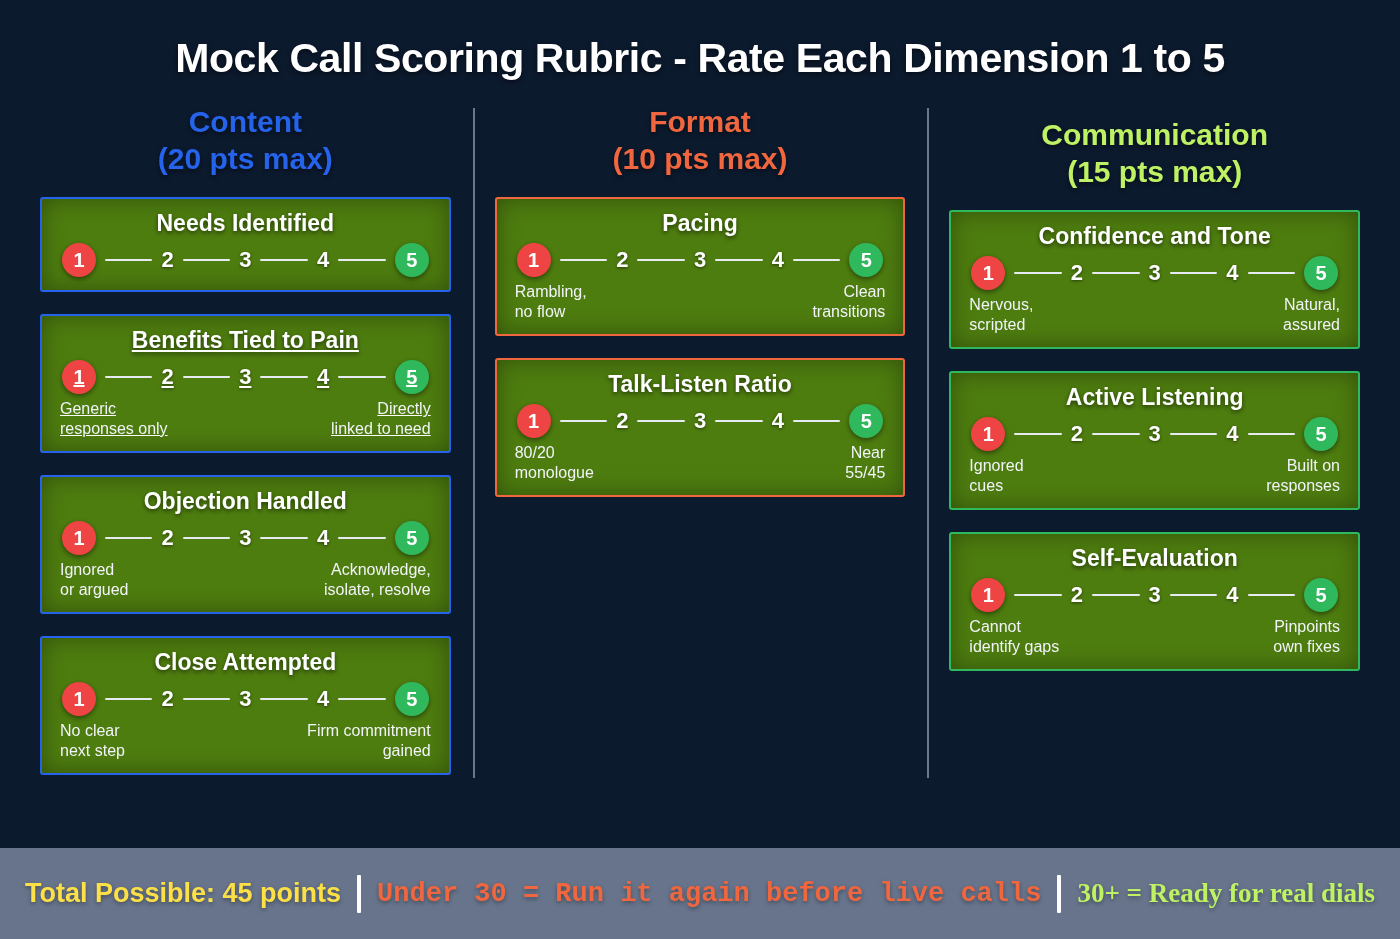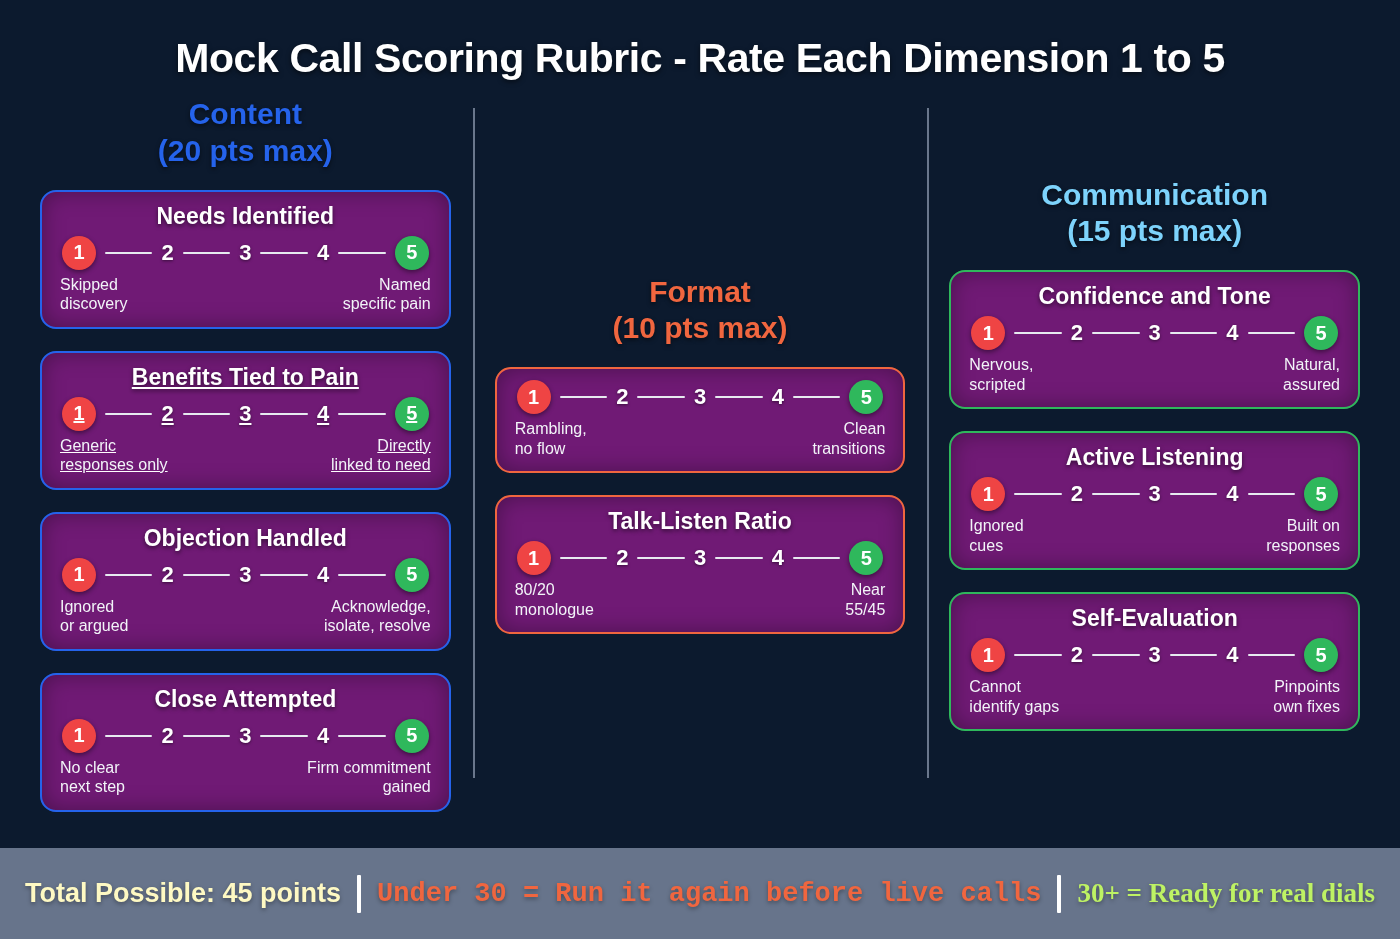--- a/index.html
+++ b/index.html
@@ -35,21 +35,20 @@
     padding: 0 18px;
     height: 700px;
   }
 
   .column {
     flex: 1 1 0;
     position: relative;
     padding: 0 22px;
     display: flex;
     flex-direction: column;
-    justify-content: center;
   }
 
   .column + .column::before {
     content: "";
     position: absolute;
     left: 0;
     top: 4px;
     bottom: 26px;
     width: 2px;
     background: #8A97AC;
@@ -64,22 +63,22 @@
     margin-bottom: 20px;
     text-shadow: 0 2px 4px rgba(0,0,0,0.5);
   }
   .col-head .sub { display: block; }
 
   .cards { display: flex; flex-direction: column; gap: 22px; }
 
   
   .card {
     border: 2px solid #0f766e;
-    border-radius: 16px;
-    background: #701a75;
+    border-radius: 3px;
+    background: #4d7c0f;
     padding: 11px 16px 13px 16px;
     box-shadow: inset 0 0 22px rgba(0,0,0,0.35);
   }
 
   .card-title {
     text-align: center;
     font-size: 23px;
     font-weight: bold;
     color: #FFFFFF;
     margin-bottom: 6px;
@@ -189,30 +188,20 @@
           <span class="dot low" style="background: rgb(239, 68, 68);">1</span>
           <span class="seg"></span>
           <span class="num">2</span>
           <span class="seg"></span>
           <span class="num">3</span>
           <span class="seg"></span>
           <span class="num">4</span>
           <span class="seg"></span>
           <span class="dot high" style="background: rgb(47, 184, 92);">5</span>
         </div>
-        <div class="anchors">
-          <div class="anchor left">
-            <div>Skipped</div>
-            <div>discovery</div>
-          </div>
-          <div class="anchor right">
-            <div>Named</div>
-            <div>specific pain</div>
-          </div>
-        </div>
       </div>
 
       <div class="card" style="border-color: rgb(37, 99, 235); text-decoration: underline;">
         <div class="card-title">Benefits Tied to Pain</div>
         <div class="scale">
           <span class="dot low" style="background: rgb(239, 68, 68);">1</span>
           <span class="seg"></span>
           <span class="num">2</span>
           <span class="seg"></span>
           <span class="num">3</span>
@@ -287,20 +276,21 @@
   </div>
 
   <div class="column">
     <div class="col-head" style="color: rgb(240, 102, 63);">
       <span>Format</span>
       <span class="sub">(10 pts max)</span>
     </div>
     <div class="cards">
 
       <div class="card" style="border-color: rgb(240, 102, 63);">
+        <div class="card-title">Pacing</div>
         <div class="scale">
           <span class="dot low" style="background: rgb(239, 68, 68);">1</span>
           <span class="seg"></span>
           <span class="num">2</span>
           <span class="seg"></span>
           <span class="num">3</span>
           <span class="seg"></span>
           <span class="num">4</span>
           <span class="seg"></span>
           <span class="dot high" style="background: rgb(47, 184, 92);">5</span>
@@ -339,21 +329,21 @@
             <div>Near</div>
             <div>55/45</div>
           </div>
         </div>
       </div>
 
     </div>
   </div>
 
   <div class="column">
-    <div class="col-head" style="color: #7dd3fc;">
+    <div class="col-head" style="color: #bef264; margin-top: 13px;">
       <span>Communication</span>
       <span class="sub">(15 pts max)</span>
     </div>
     <div class="cards">
 
       <div class="card" style="border-color: rgb(47, 184, 92);">
         <div class="card-title">Confidence and Tone</div>
         <div class="scale">
           <span class="dot low" style="background: rgb(239, 68, 68);">1</span>
           <span class="seg"></span>
@@ -425,18 +415,18 @@
             <div>own fixes</div>
           </div>
         </div>
       </div>
 
     </div>
   </div>
 </div>
 
 <div class="footer" style="background: rgb(103, 116, 139);">
-  <span class="footer-item" style="color: #fef9c3;">Total Possible: 45 points</span>
+  <span class="footer-item" style="color: #fde047;">Total Possible: 45 points</span>
   <span class="footer-sep"></span>
   <span class="footer-item" style="color: rgb(240, 102, 63); font-family: Liberation Mono, monospace;">Under 30 = Run it again before live calls</span>
   <span class="footer-sep"></span>
   <span class="footer-item" style="color: #bef264; font-family: Liberation Serif, serif;">30+ = Ready for real dials</span>
 </div>
 
 </body></html>

